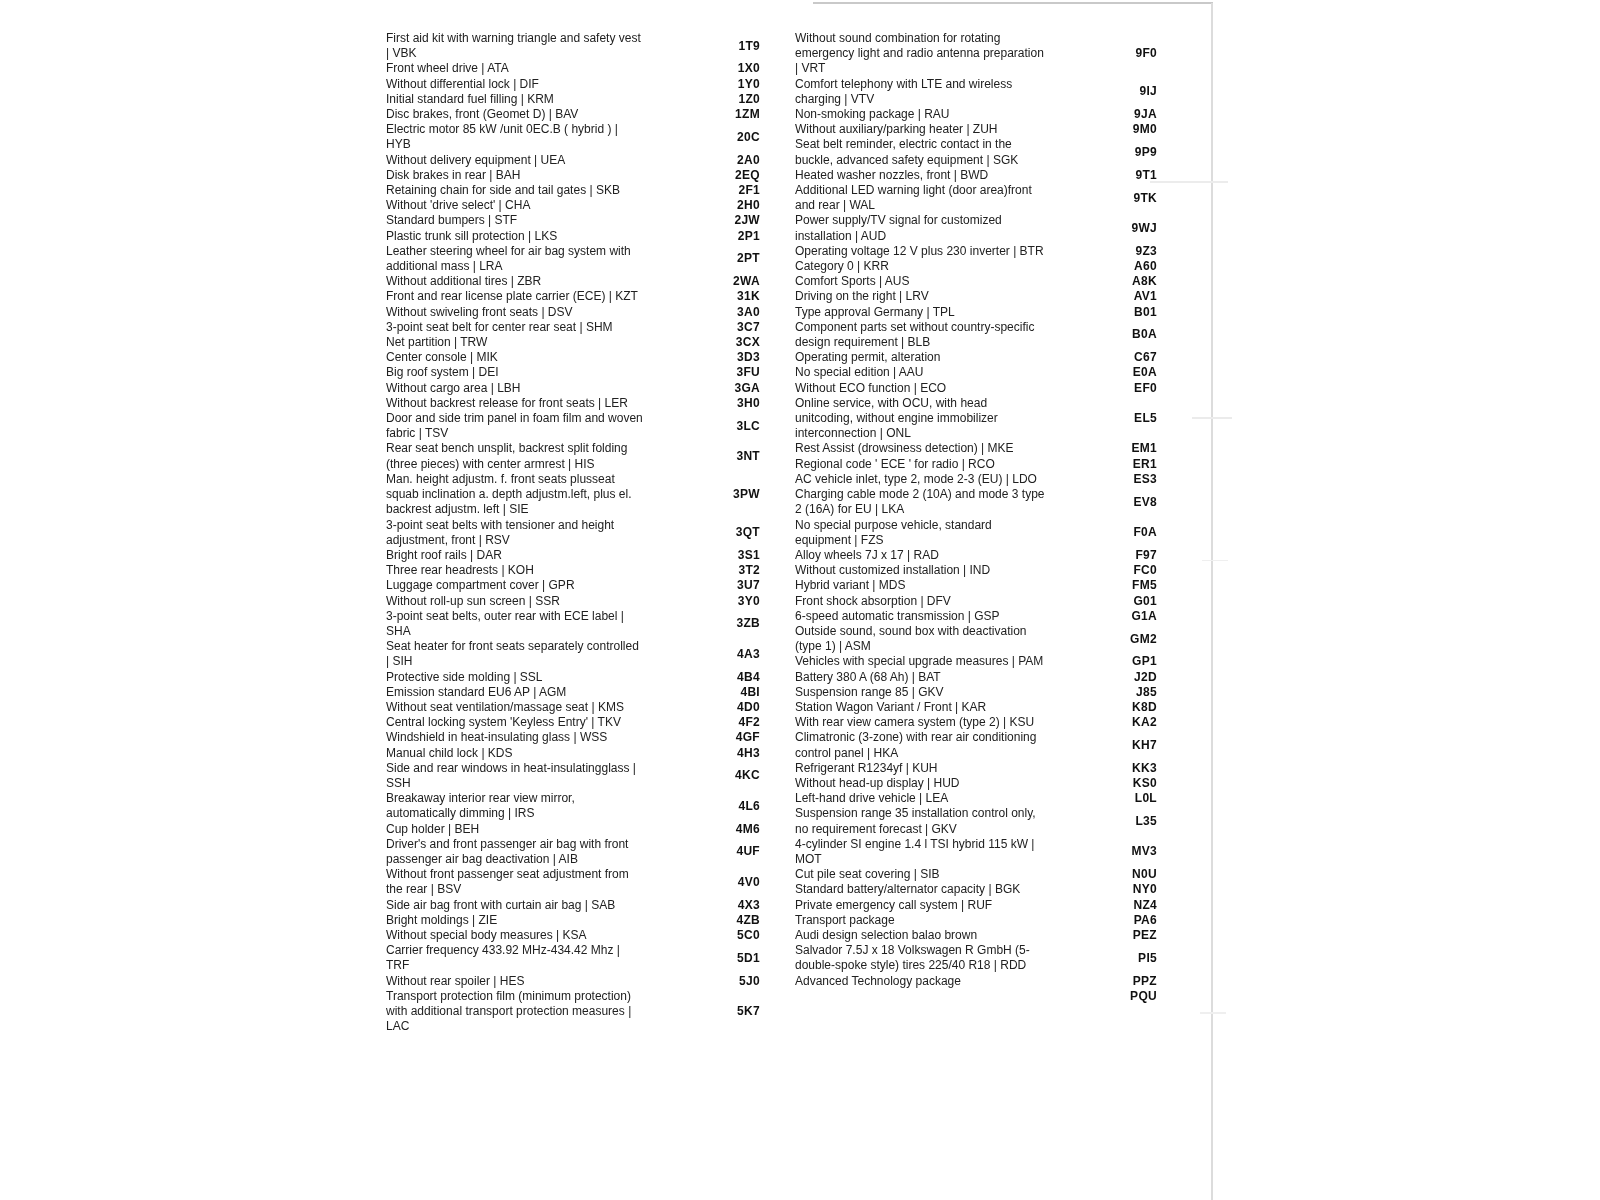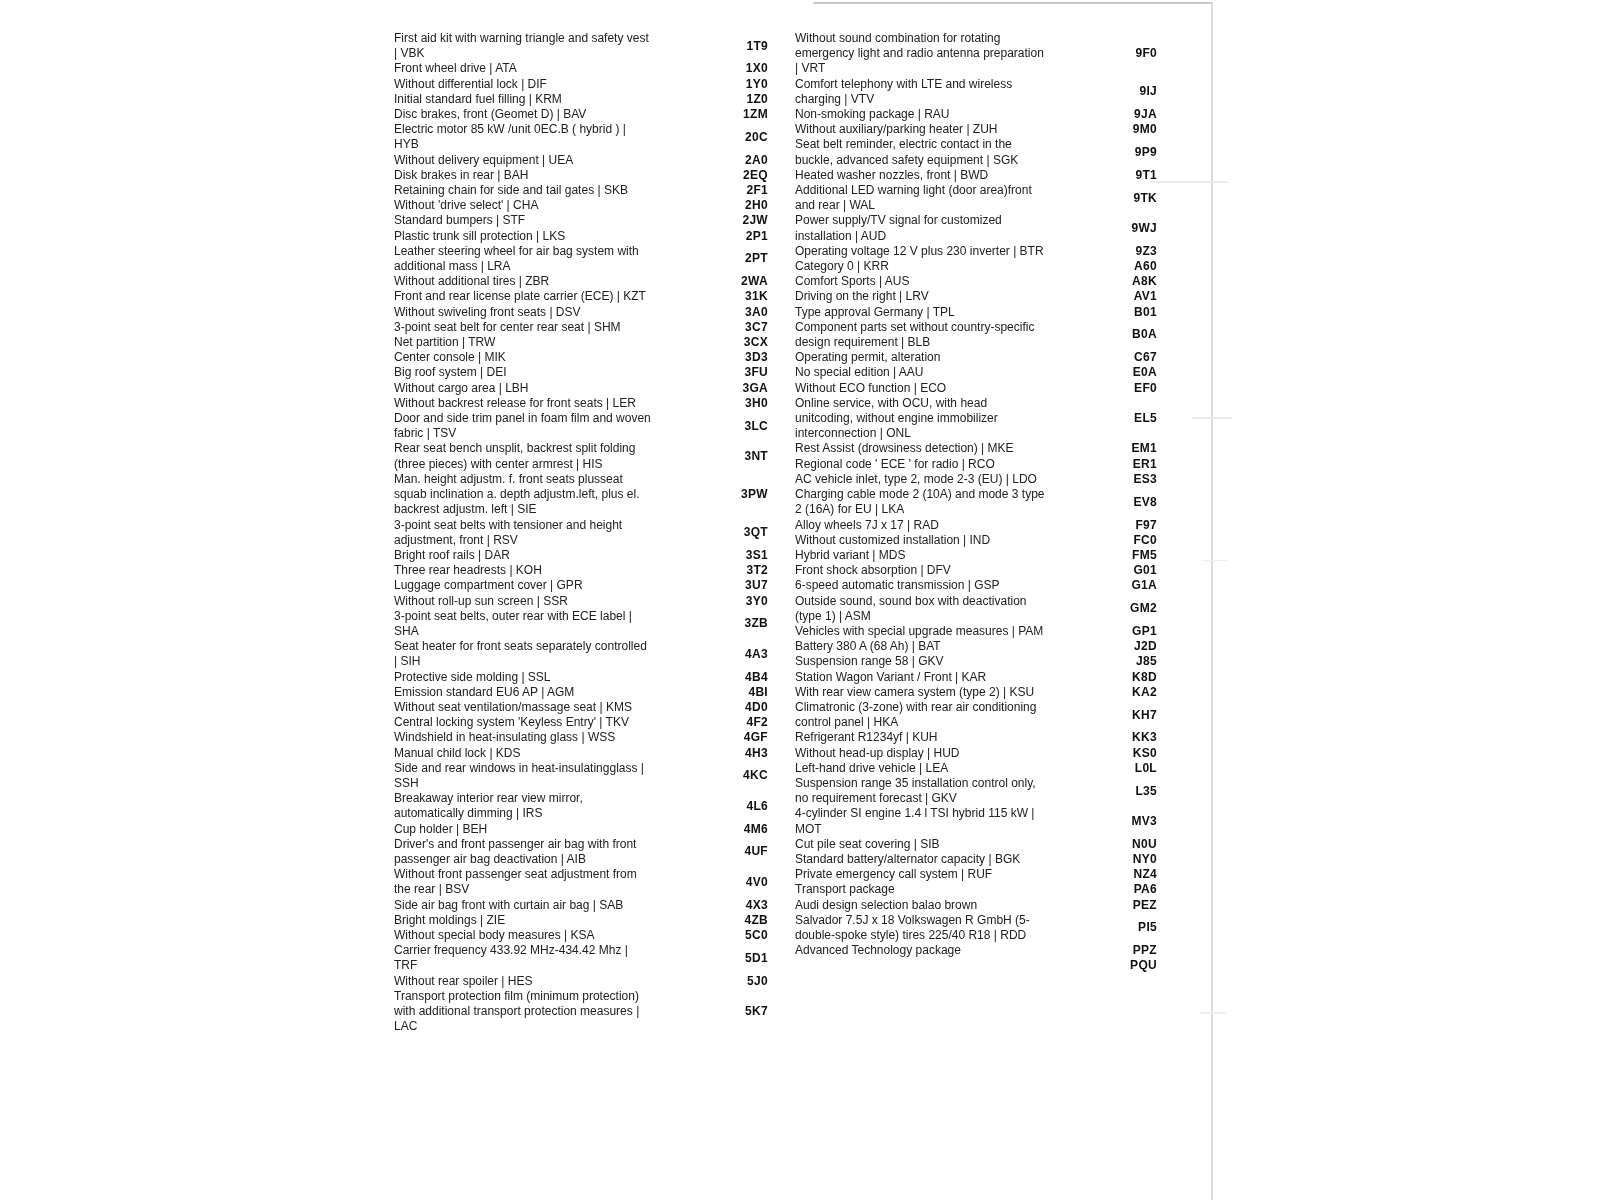--- a/index.html
+++ b/index.html
@@ -12,21 +12,21 @@
     width: 1600px;
     height: 1200px;
     background: var(--bg, #ffffff);
     font-family: "Liberation Sans", sans-serif;
     overflow: hidden;
   }
   .col {
     position: absolute;
     top: 31px;
   }
-  .col-left  { left: 394px; width: 374px; }
+  .col-left  { left: 386px; width: 374px; }
   .col-right { left: 795px; width: 362px; }
   .row {
     display: flex;
     align-items: center;
   }
   .desc {
     font-size: 12px;
     line-height: 15.2px;
     color: var(--text, #212121);
   }
@@ -344,20 +344,24 @@
       </div>
       <div class="row">
         <div class="desc">AC vehicle inlet, type 2, mode 2-3 (EU) | LDO</div>
         <div class="code">ES3</div>
       </div>
       <div class="row">
         <div class="desc">Charging cable mode 2 (10A) and mode 3 type 2 (16A) for EU | LKA</div>
         <div class="code">EV8</div>
       </div>
       <div class="row">
+        <div class="desc">No special purpose vehicle, standard equipment | FZS</div>
+        <div class="code">F0A</div>
+      </div>
+      <div class="row">
         <div class="desc">Alloy wheels 7J x 17 | RAD</div>
         <div class="code">F97</div>
       </div>
       <div class="row">
         <div class="desc">Without customized installation | IND</div>
         <div class="code">FC0</div>
       </div>
       <div class="row">
         <div class="desc">Hybrid variant | MDS</div>
         <div class="code">FM5</div>
@@ -376,21 +380,21 @@
       </div>
       <div class="row">
         <div class="desc">Vehicles with special upgrade measures | PAM</div>
         <div class="code">GP1</div>
       </div>
       <div class="row">
         <div class="desc">Battery 380 A (68 Ah) | BAT</div>
         <div class="code">J2D</div>
       </div>
       <div class="row">
-        <div class="desc">Suspension range 58 | GKV</div>
+        <div class="desc">Suspension range 85 | GKV</div>
         <div class="code">J85</div>
       </div>
       <div class="row">
         <div class="desc">Station Wagon Variant / Front | KAR</div>
         <div class="code">K8D</div>
       </div>
       <div class="row">
         <div class="desc">With rear view camera system (type 2) | KSU</div>
         <div class="code">KA2</div>
       </div>

